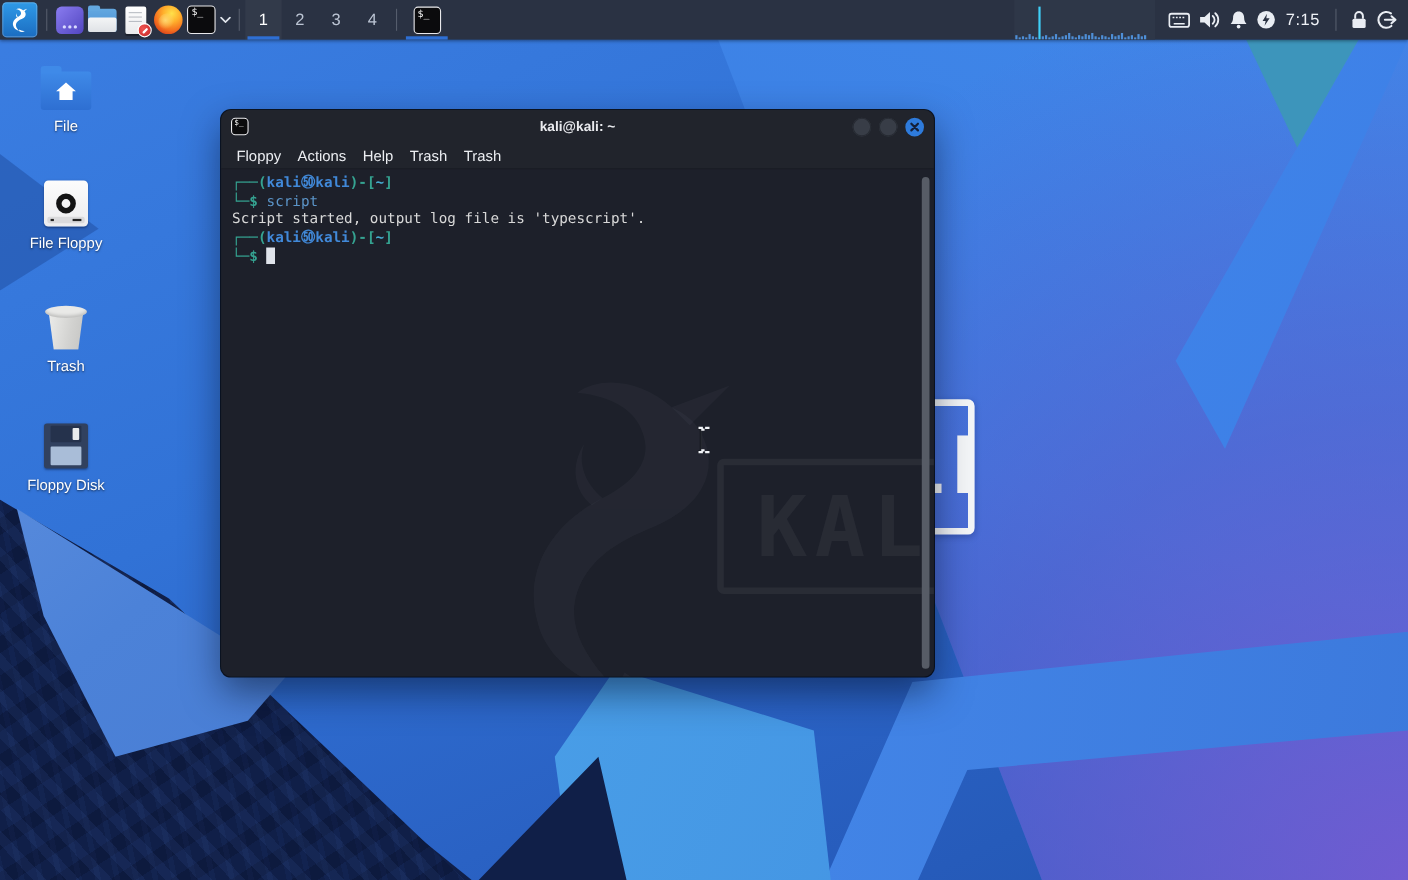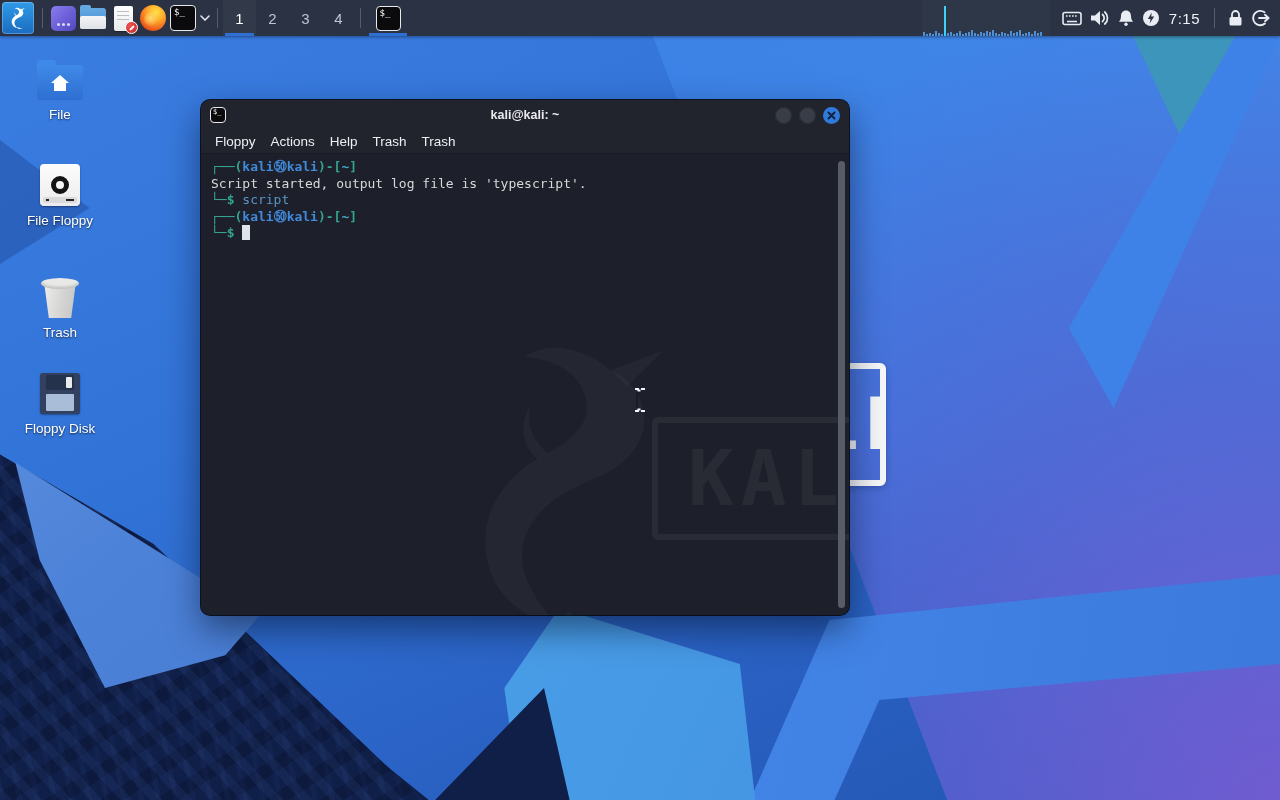--- a/index.html
+++ b/index.html
@@ -90,21 +90,21 @@
   .cpu-bar{width:2px;background:var(--graph-bar);flex:0 0 auto;}
   .cpu-bar.spike{background:var(--graph-spike);}
   .tray{display:flex;align-items:center;gap:7px;padding:0 10px 0 12px;}
   .tray svg{display:block;}
   .clock{font-size:15px;color:#eef1f6;letter-spacing:.5px;padding:0 2px;}
 
   
   .desk-icon{position:absolute;width:104px;left:8px;z-index:2;display:flex;flex-direction:column;align-items:center;}
   .desk-icon .art{height:46px;display:flex;align-items:flex-end;justify-content:center;}
   .desk-icon .lbl{margin-top:7px;font-size:13.5px;color:#fff;text-shadow:0 1px 2px rgba(0,0,0,.65);}
-  .di-home{top:54px;} .di-fs{top:160px;} .di-trash{top:272px;} .di-floppy{top:368px;}
+  .di-home{top:54px;} .di-fs{top:160px;} .di-trash{top:272px;} .di-floppy{top:380px;}
   .home-folder{width:46px;height:35px;background:linear-gradient(#3f8ae8,#2e6fd2);border-radius:3px;position:relative;}
   .home-folder::before{content:"";position:absolute;top:-5px;left:0;width:19px;height:7px;background:#3f8ae8;border-radius:3px 3px 0 0;}
   .home-folder svg{position:absolute;left:50%;top:50%;transform:translate(-50%,-50%);}
   .fs-drive{width:40px;height:42px;background:linear-gradient(#fcfcfc,#ececee);border-radius:4px;position:relative;
     box-shadow:0 1px 2px rgba(0,10,40,.4);}
   .fs-drive .ring{position:absolute;left:50%;top:15px;transform:translate(-50%,-50%) translateY(6px);
     width:18px;height:18px;border:5px solid #141414;border-radius:50%;}
   .fs-drive .bar{position:absolute;left:3px;right:3px;bottom:3px;height:6px;background:#dadadc;border-radius:2px;}
   .fs-drive .bar::before{content:"";position:absolute;left:3px;top:2px;width:3px;height:2px;background:#222;}
   .fs-drive .bar::after{content:"";position:absolute;right:3px;top:2px;width:8px;height:2px;background:#222;}
@@ -381,22 +381,22 @@
   </div>
   <div class="term-content">
     <svg class="wm-dragon" width="330" height="330" viewBox="0 0 100 100">
       <use href="#dragon" fill="rgba(200,210,235,0.045)"></use>
     </svg>
     <div class="wm-box">
       <span>KALI</span>
     </div>
 
     <div class="tline"><span class="c-teal">┌──(</span><span class="c-blue">kali</span><span class="c-blue">㊿</span><span class="c-blue">kali</span><span class="c-teal">)-[</span><span class="c-path">~</span><span class="c-teal">]</span></div>
+    <div class="tline"><span class="c-teal">└─$</span><span> </span><span class="c-cmd">script</span></div>
     <div class="tline"><span class="c-out">Script started, output log file is 'typescript'.</span></div>
-    <div class="tline"><span class="c-teal">└─$</span><span> </span><span class="c-cmd">script</span></div>
     <div class="tline"><span class="c-teal">┌──(</span><span class="c-blue">kali</span><span class="c-blue">㊿</span><span class="c-blue">kali</span><span class="c-teal">)-[</span><span class="c-path">~</span><span class="c-teal">]</span></div>
     <div class="tline"><span class="c-teal">└─$</span><span> </span><span class="cursor"></span></div>
 
     <div class="scrollbar"></div>
   </div>
 </div>
 
 <svg class="mouse" width="18" height="26" viewBox="0 0 18 26">
   <g stroke="#1a1d24" stroke-width="1" fill="#f2f4f8">
     <path d="M4,1.5 h4 v2 h-1.5 v19 h1.5 v2 h-4 v-2 h1.5 v-19 h-1.5 Z"></path>

